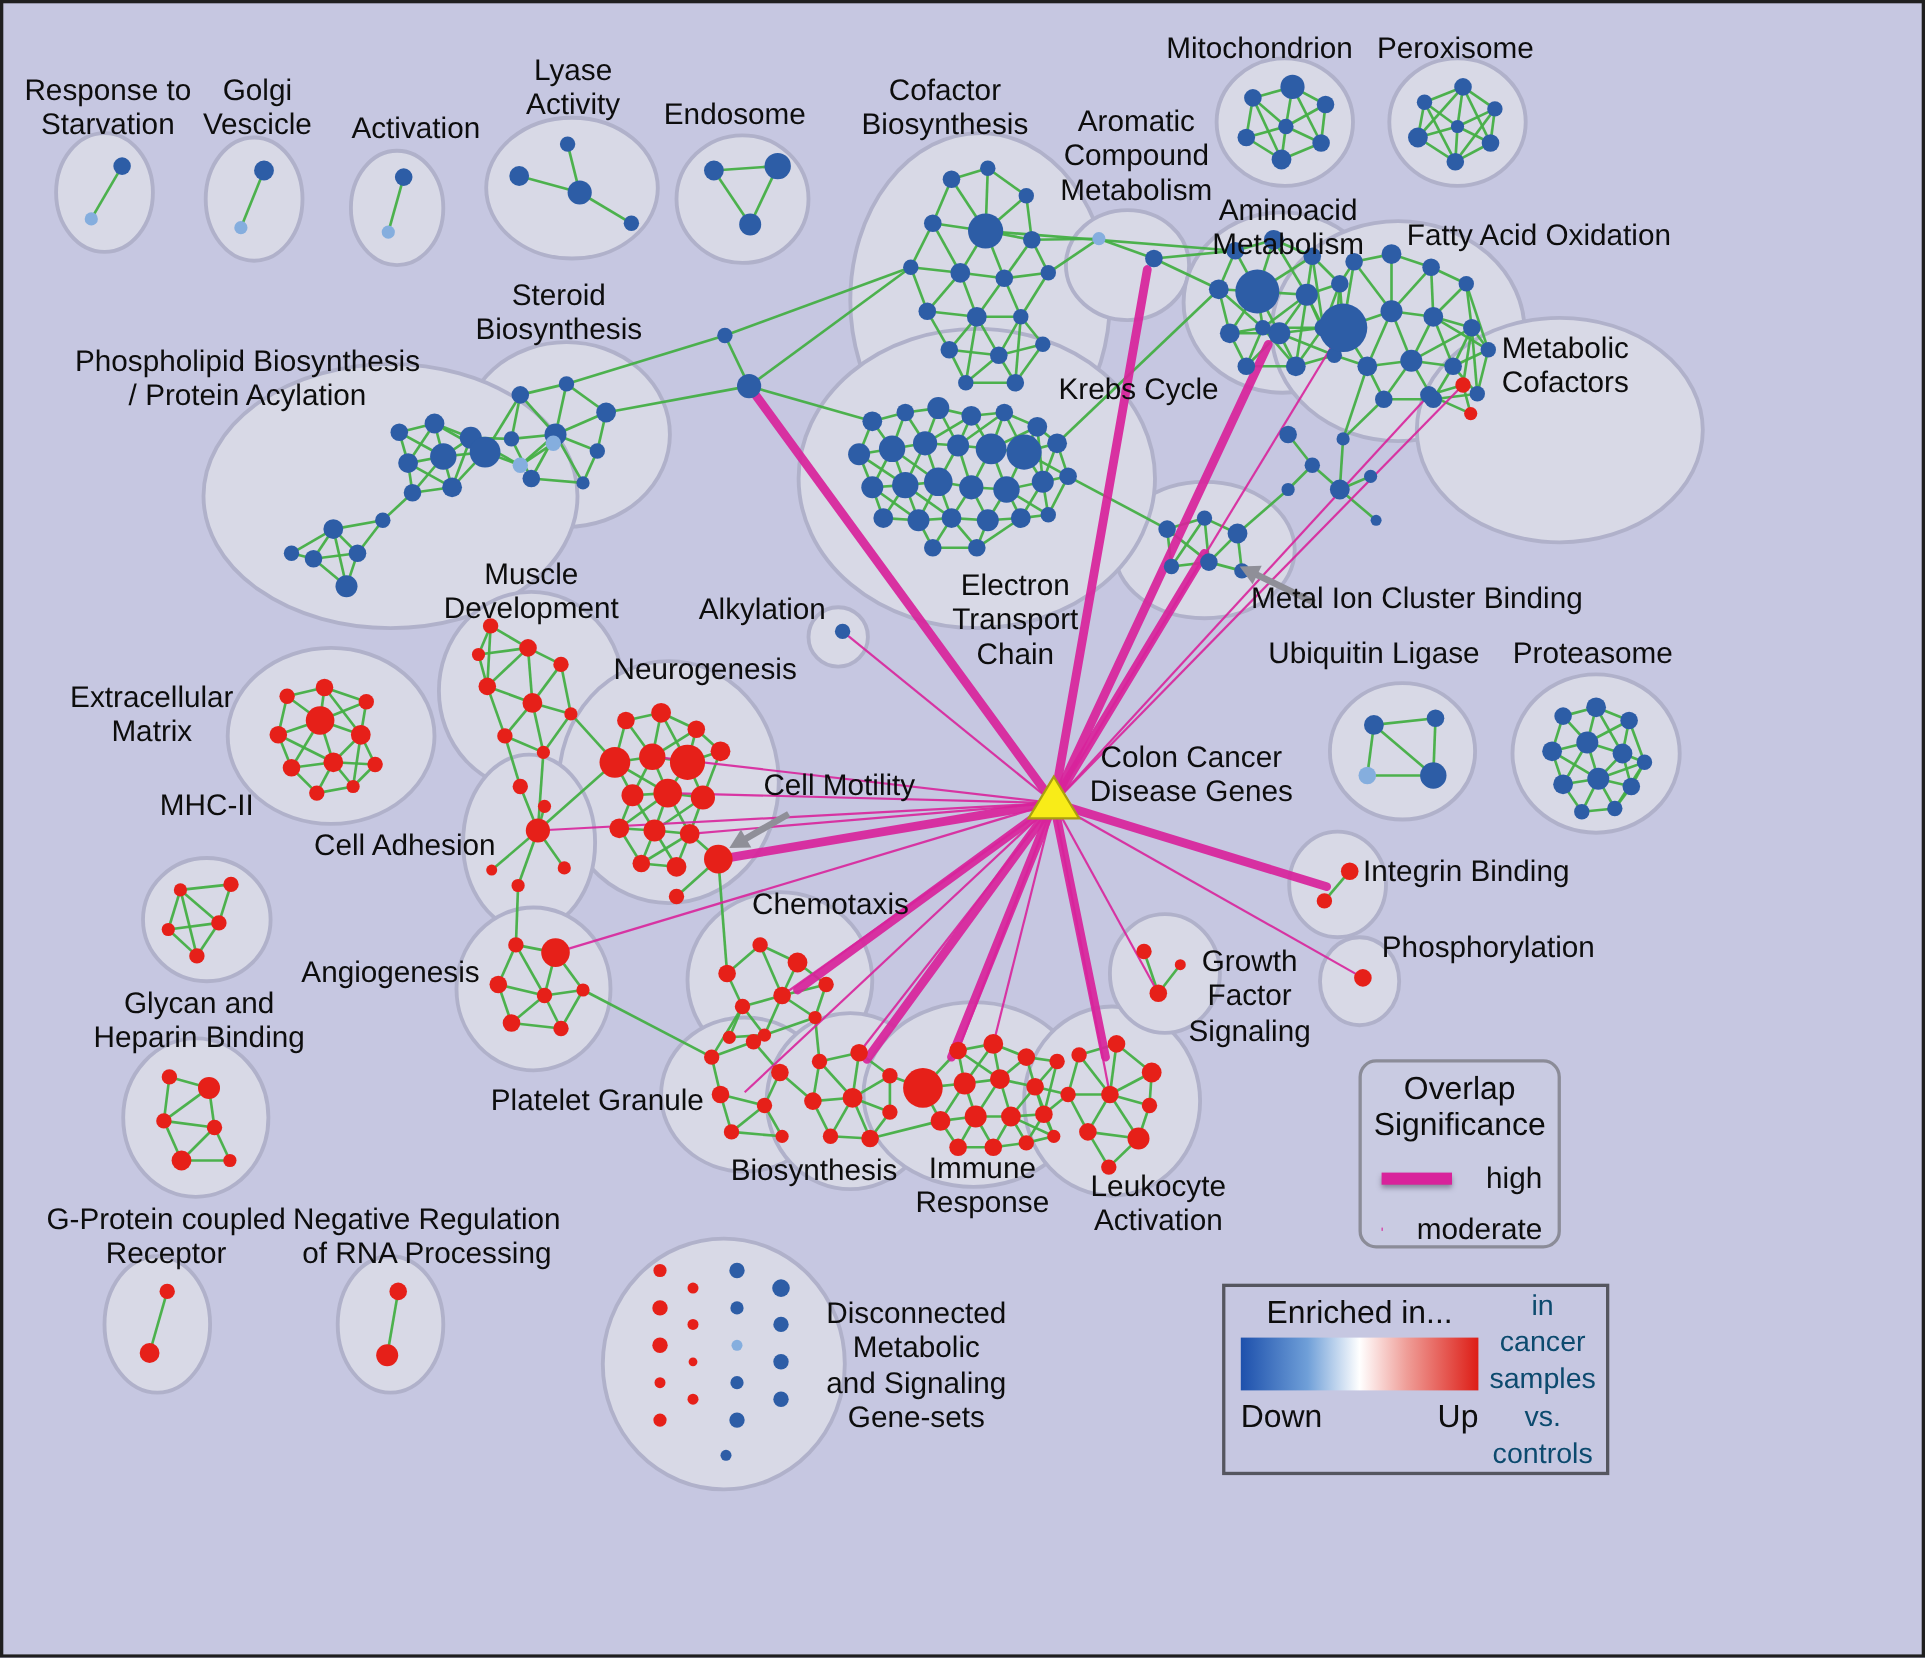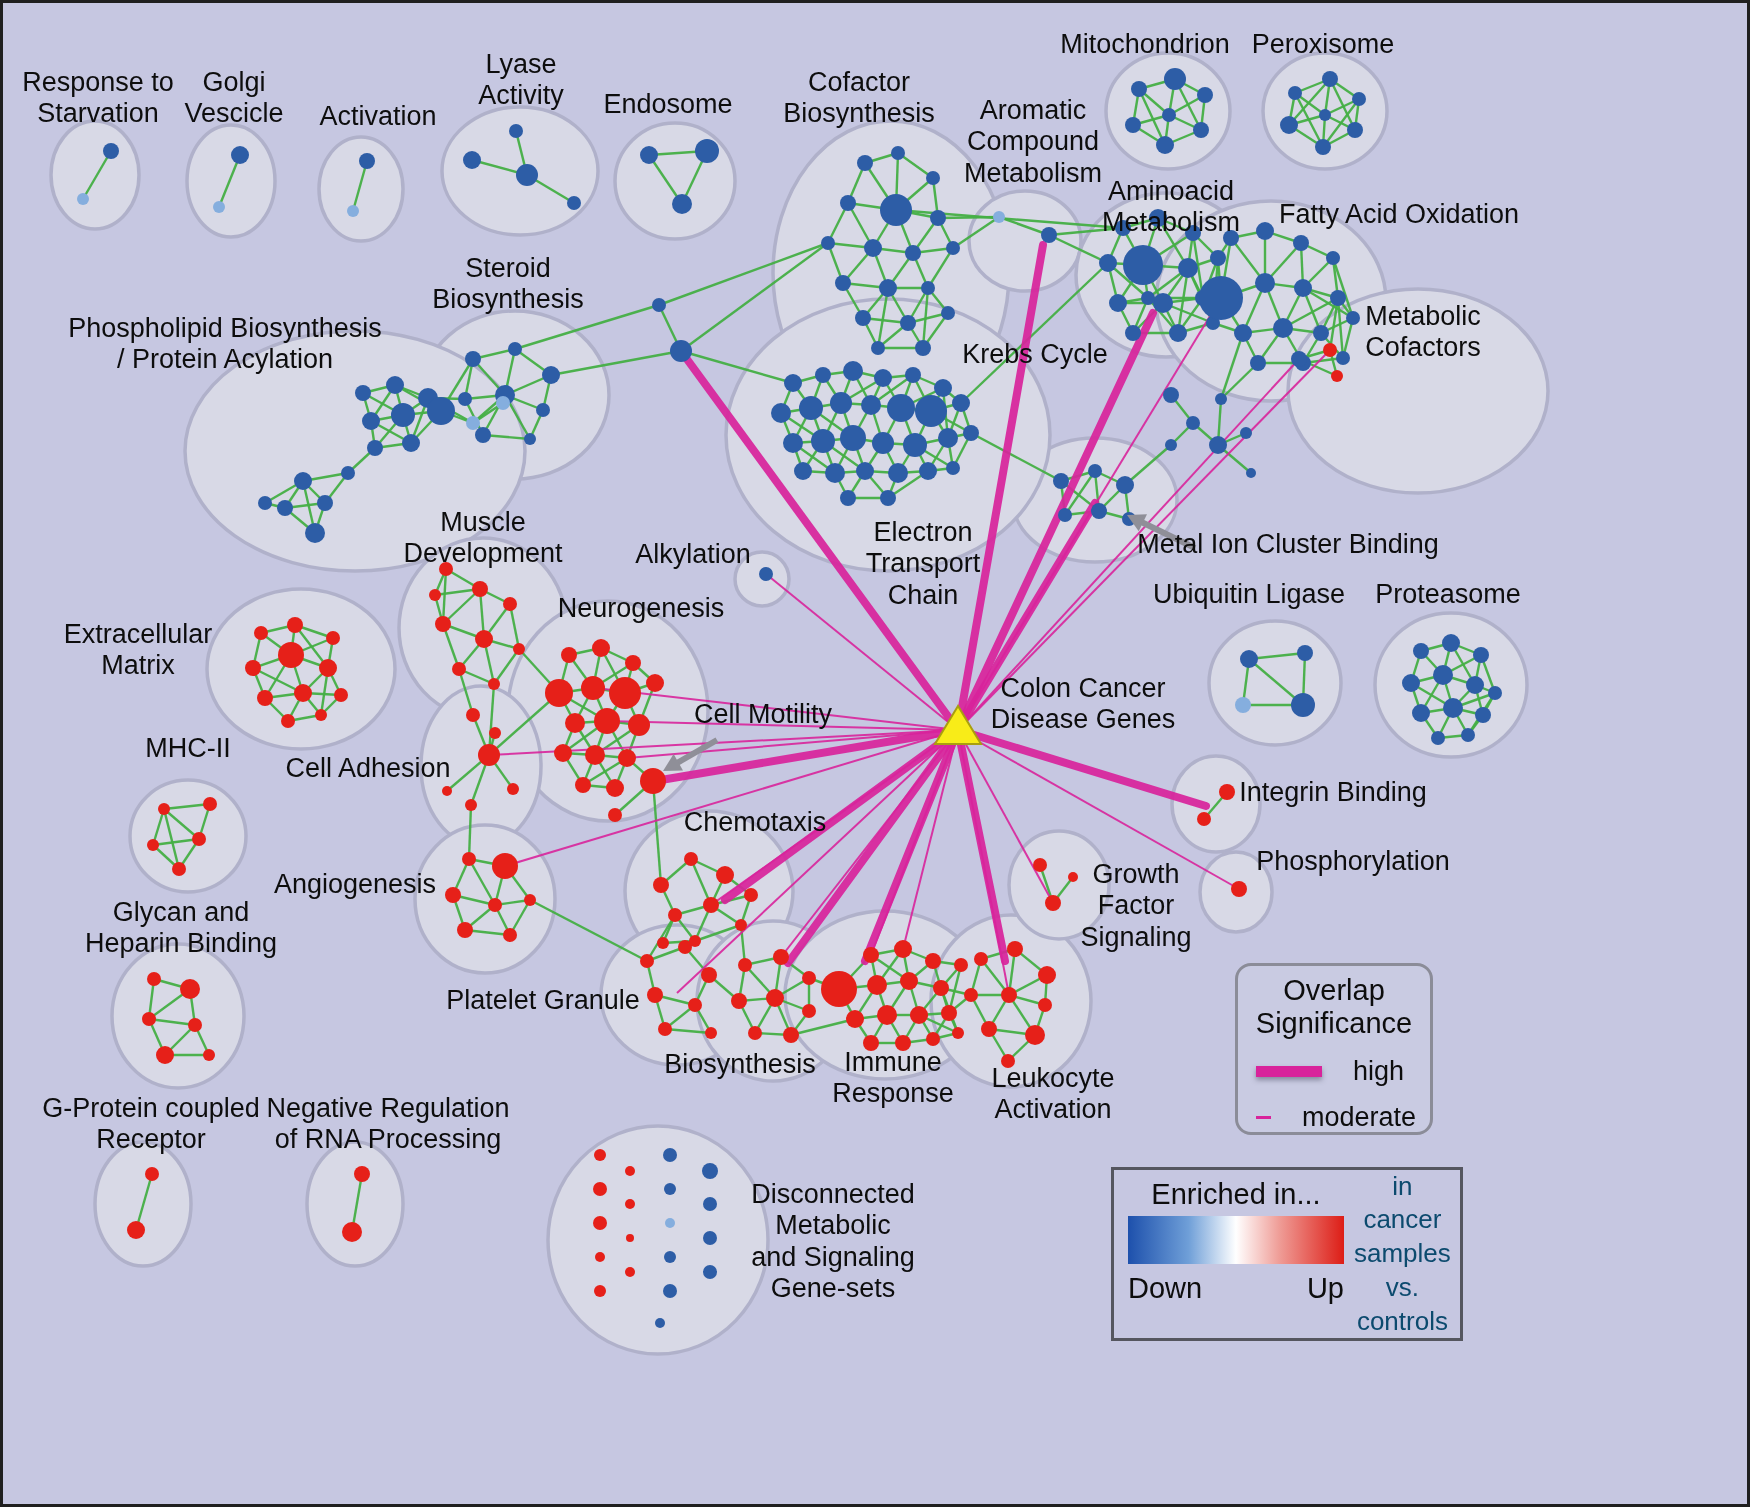--- a/index.html
+++ b/index.html
@@ -10,21 +10,21 @@
   }
   #net{position:absolute;left:0;top:0;}
   #labels{position:absolute;left:0;top:0;width:100%;height:100%;pointer-events:none;}
   .lbl{
     position:absolute;transform:translateX(-50%);
     text-align:center;font-size:27px;line-height:1.16;color:#0d0d0d;
     white-space:pre-line;
   }
   
   .legend-overlap{
-    position:absolute;left:1232px;top:960px;width:198px;height:172px;box-sizing:border-box;
+    position:absolute;left:1232px;top:960px;width:184px;height:172px;box-sizing:border-box;
     background:#c9cbe2;border:3px solid #8b8c98;border-radius:16px;padding:8px 10px;
   }
   .lo-title{font-size:29px;text-align:center;white-space:pre-line;line-height:1.15;color:#0d0d0d;}
   .lo-row{display:flex;align-items:center;gap:31px;margin:15px 4px 0 8px;}
   .swatch-high{width:66px;height:11px;background:#d8239b;box-shadow:0 3px 5px rgba(70,70,90,.5);}
   .swatch-moderate{width:66px;height:3px;background:#d8239b;}
   .lo-label{font-size:27px;color:#0d0d0d;}
   
   .legend-enriched{
     position:absolute;left:1108px;top:1164px;width:352px;height:174px;box-sizing:border-box;
@@ -1033,21 +1033,21 @@
       <div class="lbl" style="left: 1246px; top: 576px;">Ubiquitin Ligase</div>
       <div class="lbl" style="left: 1445px; top: 576px;">Proteasome</div>
       <div class="lbl" style="left: 480px; top: 504px;">Muscle
 Development</div>
       <div class="lbl" style="left: 690px; top: 536px;">Alkylation</div>
       <div class="lbl" style="left: 638px; top: 590px;">Neurogenesis</div>
       <div class="lbl" style="left: 760px; top: 696px;">Cell Motility</div>
       <div class="lbl" style="left: 135px; top: 616px;">Extracellular
 Matrix</div>
       <div class="lbl" style="left: 365px; top: 750px;">Cell Adhesion</div>
-      <div class="lbl" style="left: 185px; top: 730px;">MHC-II</div>
+      <div class="lbl" style="left: 185px; top: 714px;">MHC-II</div>
       <div class="lbl" style="left: 352px; top: 866px;">Angiogenesis</div>
       <div class="lbl" style="left: 178px; top: 894px;">Glycan and
 Heparin Binding</div>
       <div class="lbl" style="left: 148px; top: 1090px;">G-Protein coupled
 Receptor</div>
       <div class="lbl" style="left: 385px; top: 1090px;">Negative Regulation
 of RNA Processing</div>
       <div class="lbl" style="left: 540px; top: 982px;">Platelet Granule</div>
       <div class="lbl" style="left: 752px; top: 804px;">Chemotaxis</div>
       <div class="lbl" style="left: 737px; top: 1046px;">Biosynthesis</div>

